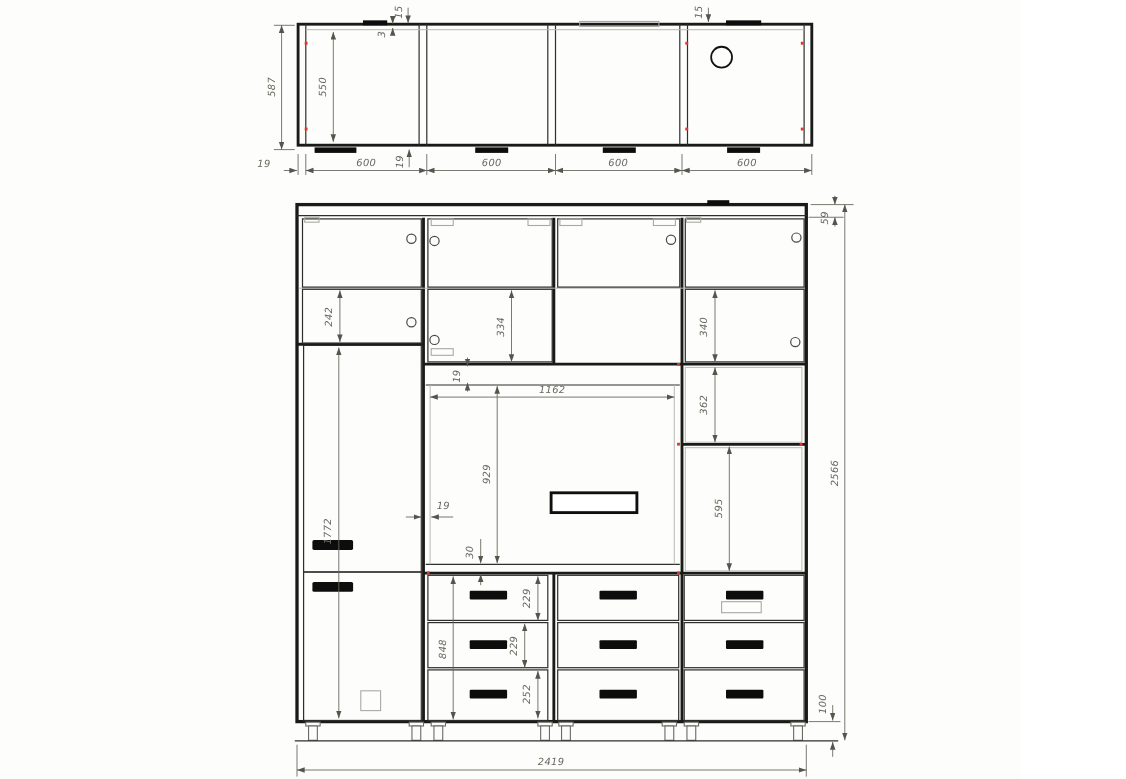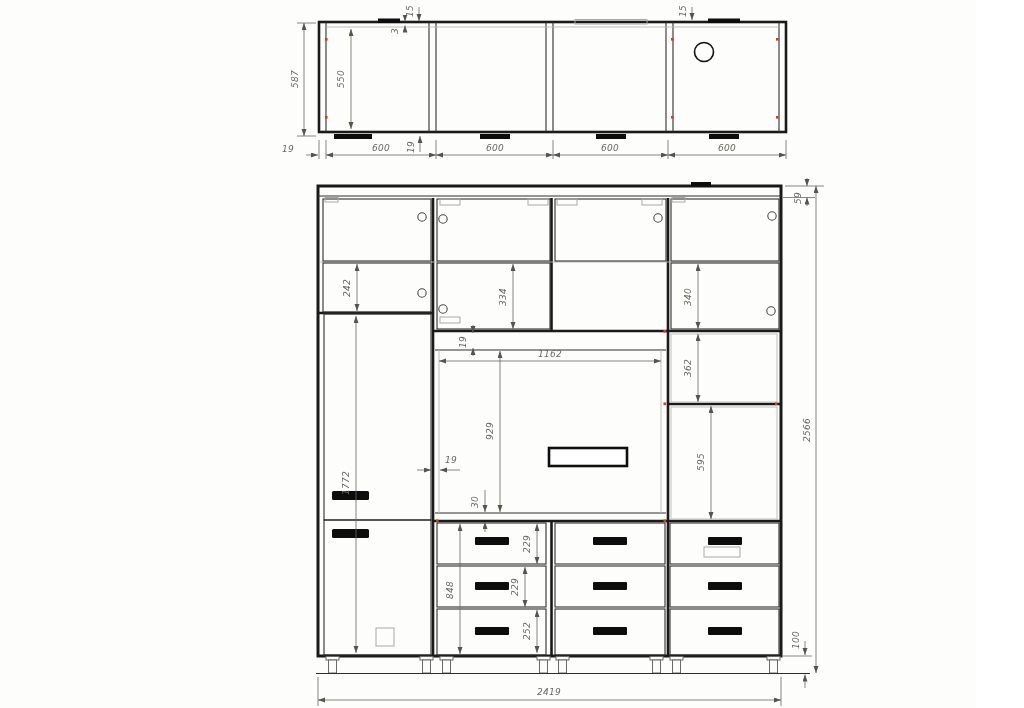--- a/index.html
+++ b/index.html
@@ -1,17 +1,17 @@
 <!DOCTYPE html>
 <html style="--bg: #fdfdfb; --line: #1a1a18; --dim: #68685f; --red: #e0352b; --handle: #0d0d0d;"><head>
 <meta charset="utf-8">
 <style>
   html,body{margin:0;padding:0;background:#ffffff;}
   .page{position:relative;width:928px;height:708px;background:var(--bg,#fdfdfb);overflow:hidden;
-        font-family:"DejaVu Sans",sans-serif;padding-left:48px;}
+        font-family:"DejaVu Sans",sans-serif;}
   svg{display:block;}
   .ln2{stroke:var(--line,#1a1a18);stroke-width:2.6;fill:none;}
   .ln3{stroke:var(--line,#1a1a18);stroke-width:3;fill:none;}
   .ln1{stroke:#2e2e2a;stroke-width:1.1;fill:none;}
   .lt{stroke:#b8b8b2;stroke-width:0.9;fill:none;}
   .dim{stroke:var(--dim,#68685f);stroke-width:0.8;fill:none;}
   .dimtxt{font-size:9px;font-style:italic;fill:var(--dim,#68685f);letter-spacing:.3px;
           font-family:"DejaVu Sans",sans-serif;}
   .handle{fill:var(--handle,#0d0d0d);stroke:none;}
   .plate{fill:none;stroke:#a9a9a3;stroke-width:1;}

